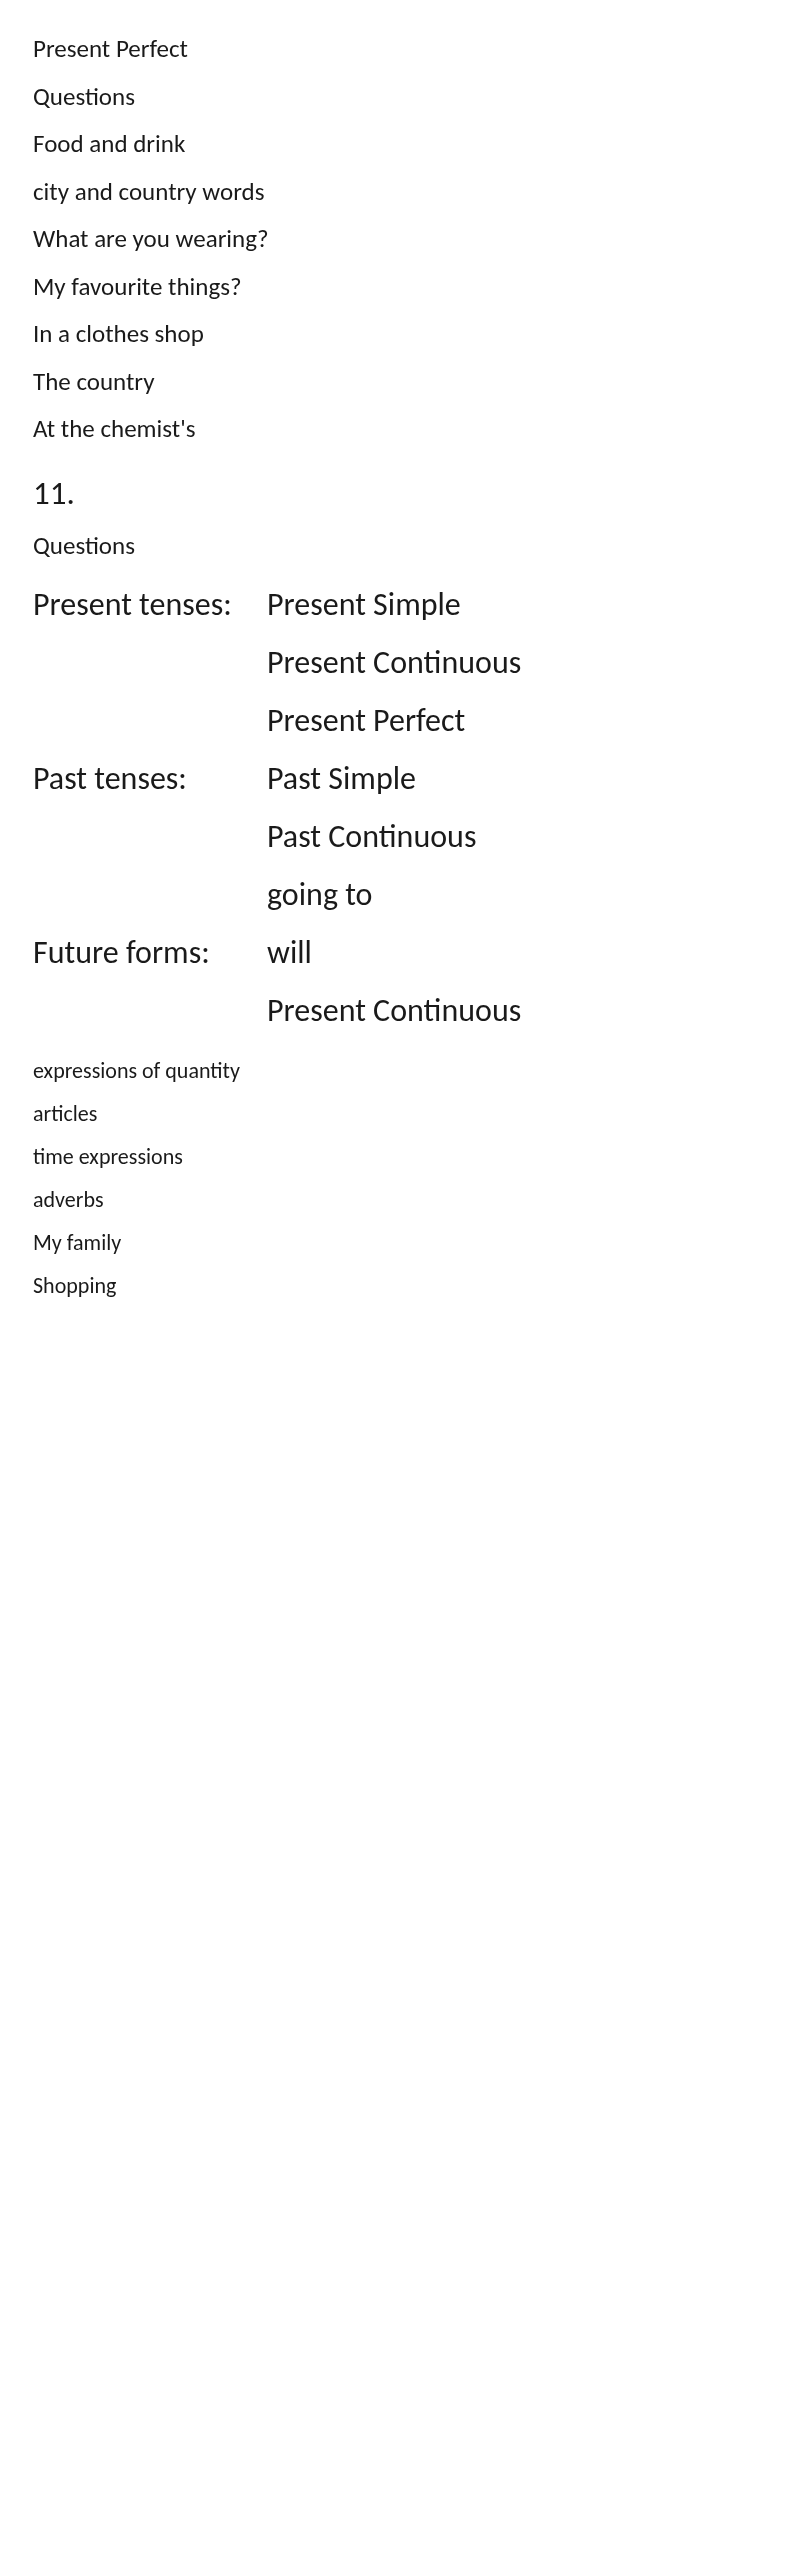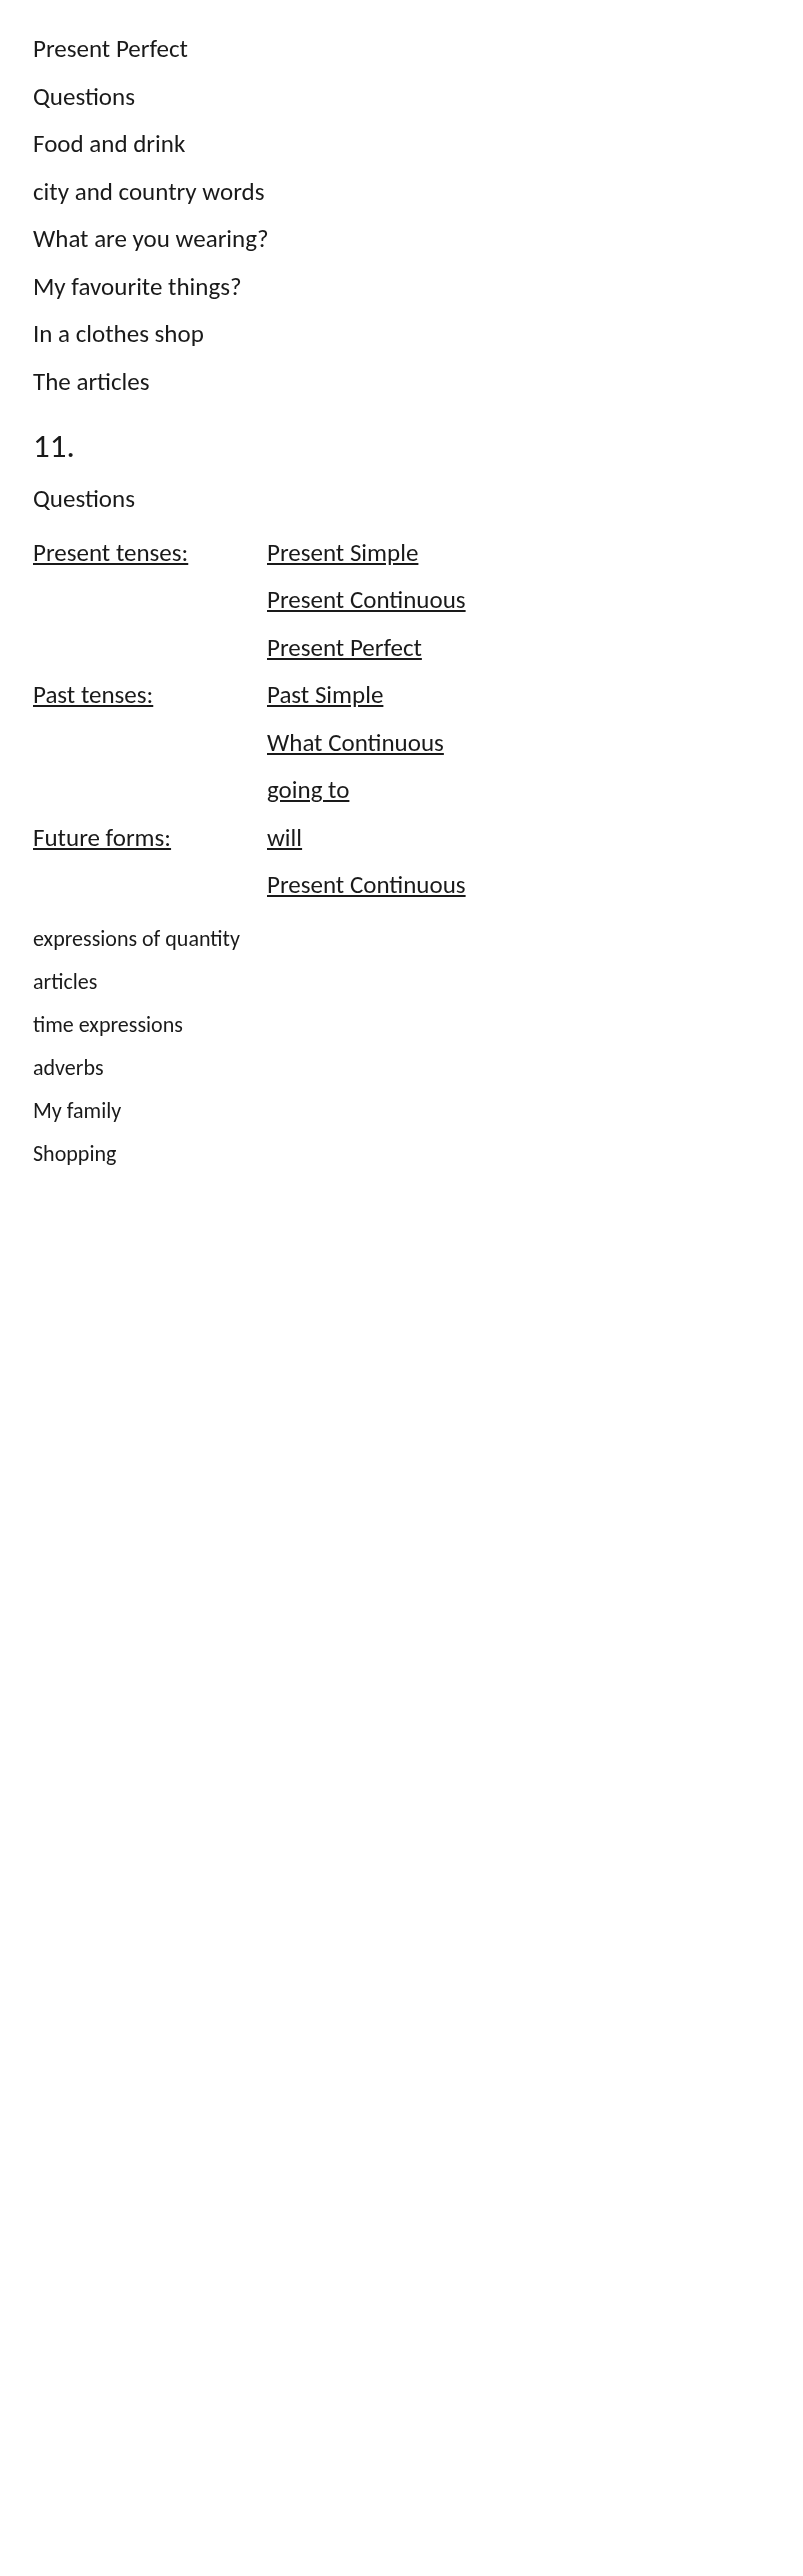--- a/index.html
+++ b/index.html
@@ -46,23 +46,22 @@
     }
 
     .tense-table {
       width: 100%;
       border-collapse: collapse;
       margin-bottom: 0;
     }
 
     .tense-table td {
       padding: 5px 0;
-      font-size: 25px;
+      font-size: 32px;
       vertical-align: top;
-      text-decoration: underline;
     }
 
     .tense-table td.label-col {
       width: 234px;
       padding-right: 16.7px;
     }
 
     .tense-table td.value-col {
       width: auto;
       margin-top: 9px;
@@ -82,21 +81,22 @@
 <body>
 
 <div class="top-list">
 <span class="item">Present Perfect</span>
     <span class="item">Questions</span>
     <span class="item">Food and drink</span>
     <span class="item">city and country words</span>
     <span class="item">What are you wearing?</span>
     <span class="item">My favourite things?</span>
     <span class="item">In a clothes shop</span>
-    <span class="item">The articles</span>
+    <span class="item">The country</span>
+    <span class="item">At the chemist's</span>
   </div>
 
 <span class="section-number">11.</span>
 
 <div class="questions-section">
   <span class="questions-heading">Questions</span>
 
   <table class="tense-table">
     <tbody id="tense-tbody">
     <tr>
@@ -110,21 +110,21 @@
         <tr>
           <td class="label-col"></td>
           <td class="value-col">Present Perfect</td>
         </tr>
         <tr>
           <td class="label-col">Past tenses:</td>
           <td class="value-col">Past Simple</td>
         </tr>
         <tr>
           <td class="label-col"></td>
-          <td class="value-col">What Continuous</td>
+          <td class="value-col">Past Continuous</td>
         </tr>
         <tr>
           <td class="label-col"></td>
           <td class="value-col">going to</td>
         </tr>
         <tr>
           <td class="label-col">Future forms:</td>
           <td class="value-col">will</td>
         </tr>
         <tr>

